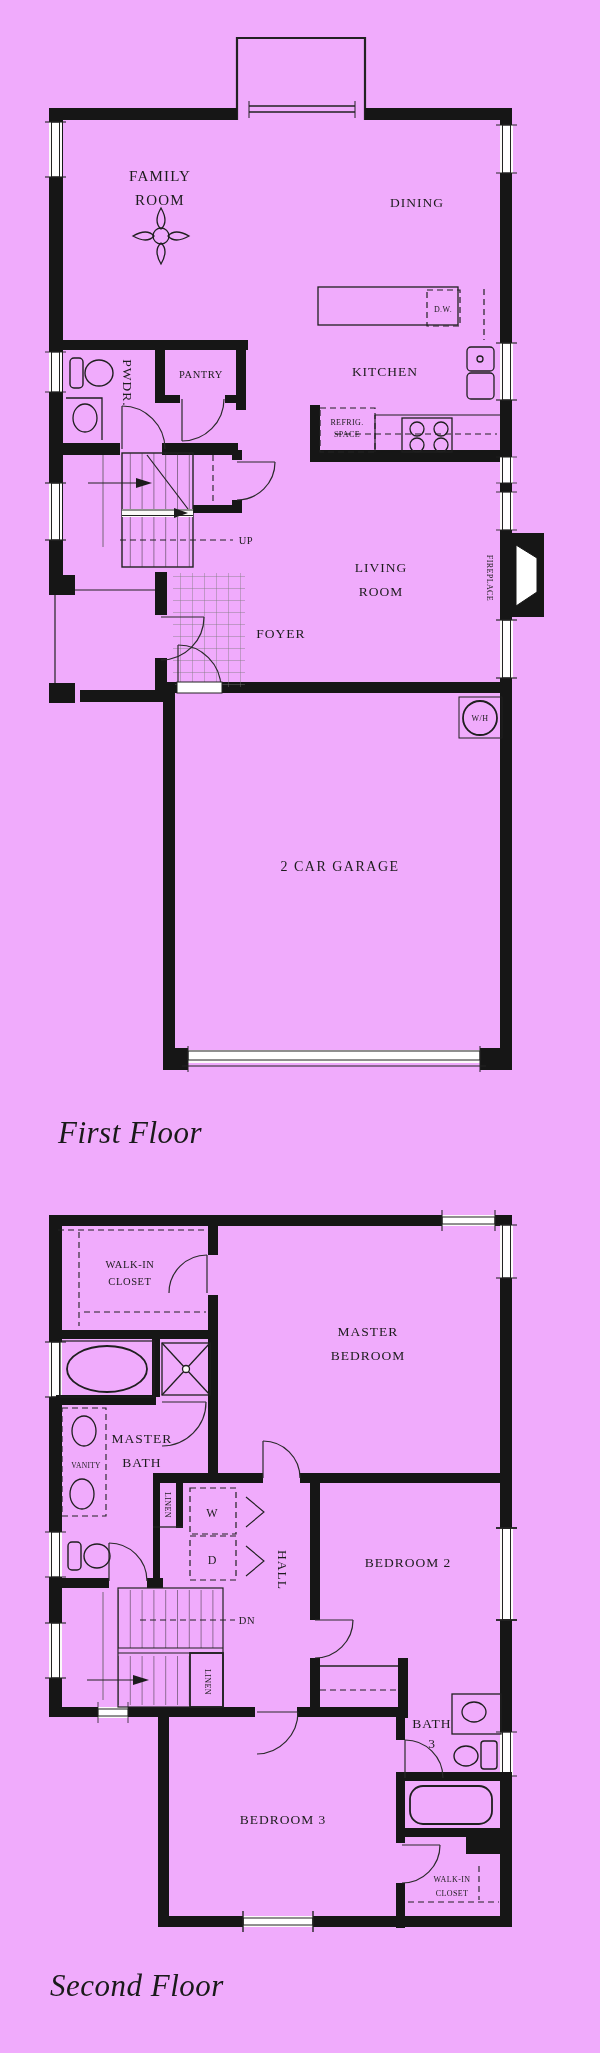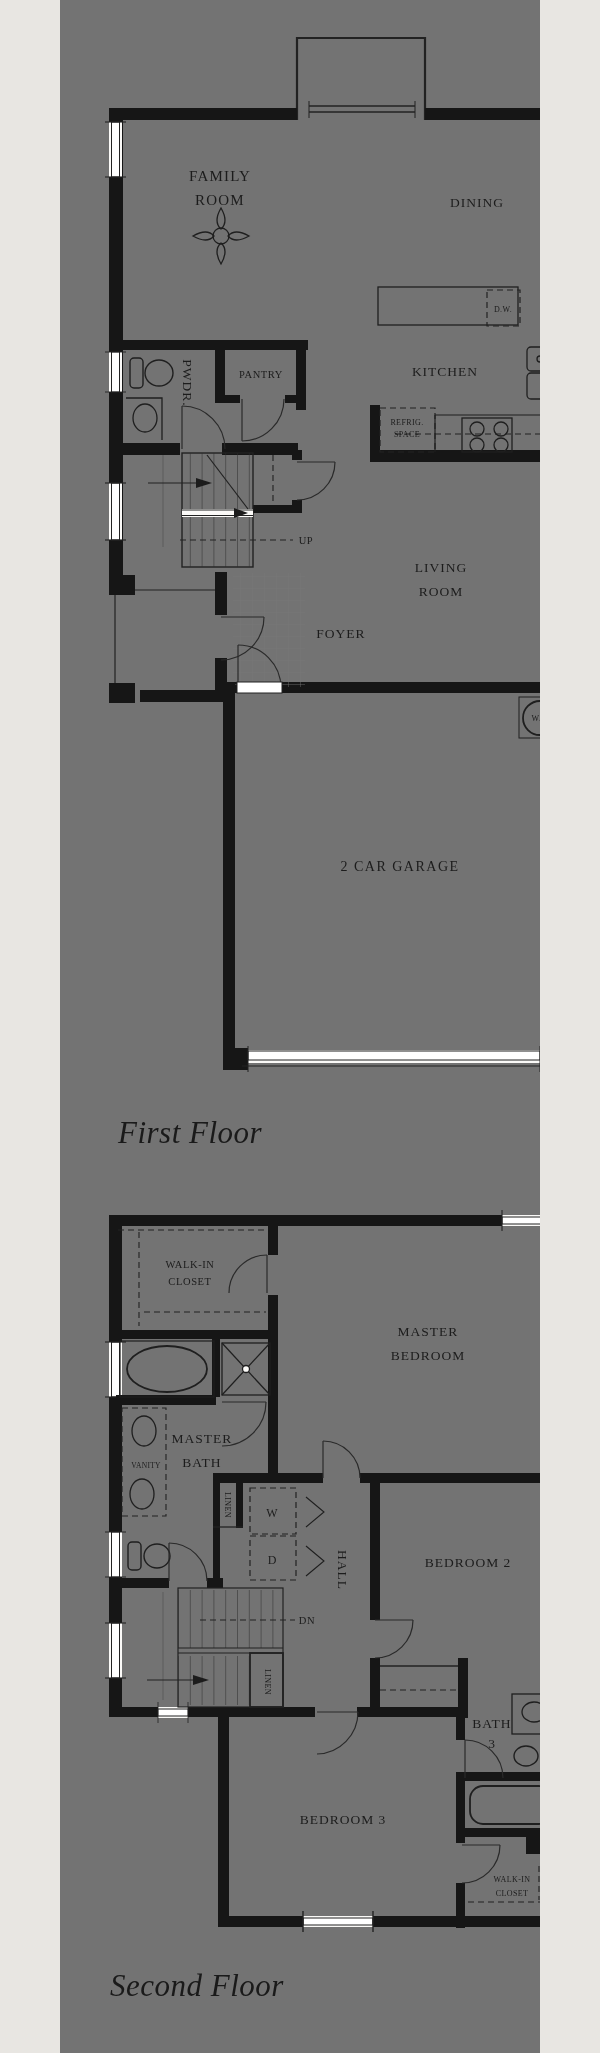--- a/index.html
+++ b/index.html
@@ -1,16 +1,16 @@
 <!DOCTYPE html>
 <html><head>
 <meta charset="utf-8">
 <style>
   html,body{margin:0;padding:0;background:#e8e6e2;}
-  #page{position:relative;width:480px;height:2053px;background:#737373;margin:0 auto;overflow:hidden;}
+  #page{position:relative;width:600px;height:2053px;background:#f0abfc;margin:0 auto;overflow:hidden;}
   svg{position:absolute;left:0;top:0;}
   svg text{font-family:"Liberation Serif", serif;fill:#1c1c1c;}
   .rm{font-size:13.5px;letter-spacing:1px;}
   .rm-lg{font-size:15px;letter-spacing:1.2px;}
   .md{font-size:10.5px;letter-spacing:.6px;}
   .sm{font-size:8px;letter-spacing:.4px;}
   .tiny{font-size:7.5px;letter-spacing:.3px;}
   .wd{font-size:12px;}
   .title{font-size:31px;font-style:italic;letter-spacing:.5px;fill:#1a1a1a;}
   .wall{fill:#161616;}

